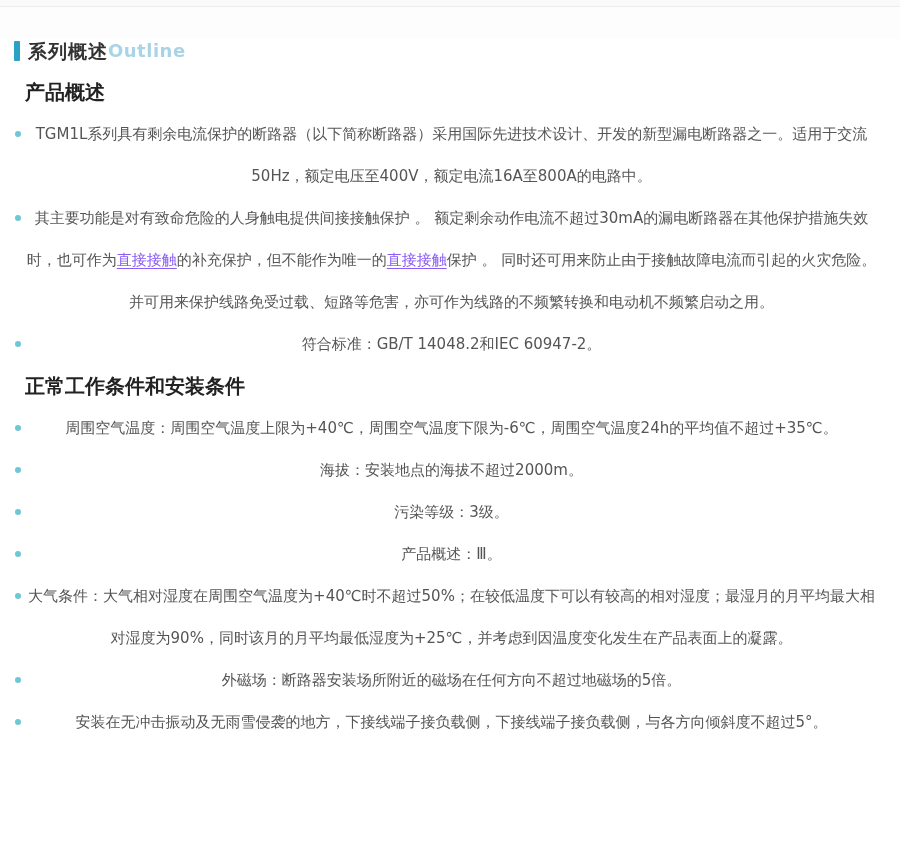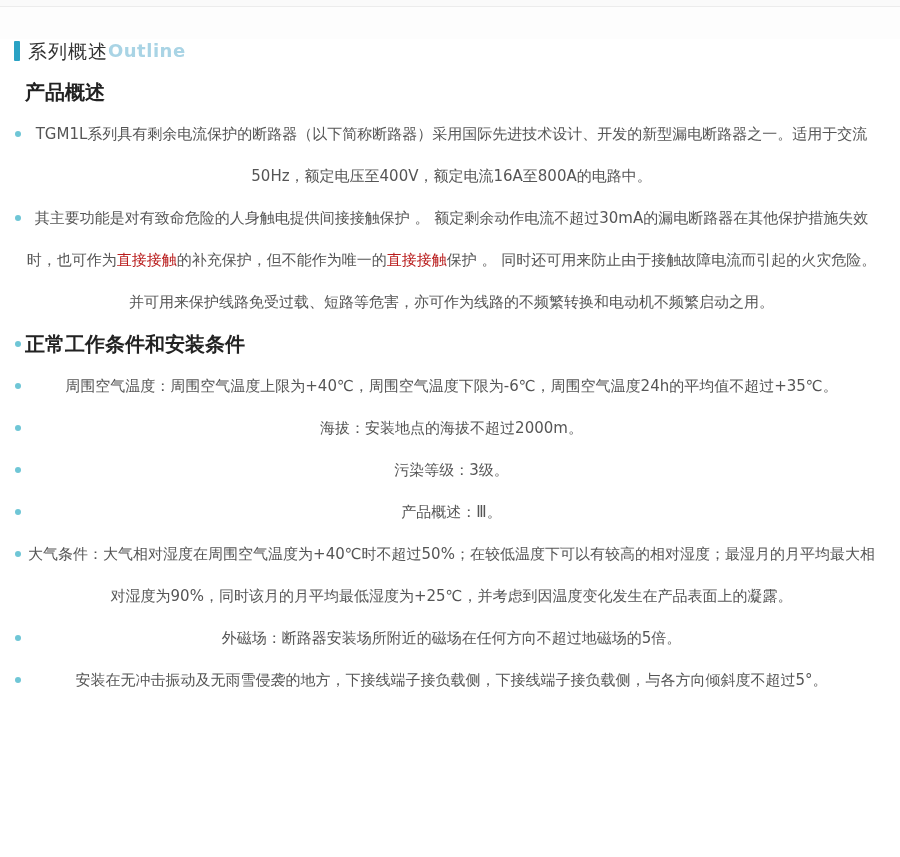--- a/index.html
+++ b/index.html
@@ -19,21 +19,21 @@
     margin:32px 0 8px -11px;
     line-height:24px;
   }
   .accent-bar{
     width:6px;height:20px;
     background:var(--accent,#2aa2c4);
     margin-right:8px;border-radius:1px;
     display:inline-block;
   }
   .title-cn{
-    font-size:19px;font-weight:400;color:#333333;
+    font-size:19px;font-weight:700;color:#333333;
     letter-spacing:1px;
   }
   .title-en{
     font-size:18px;font-weight:600;color:var(--title-en,#a9d4e5);
     letter-spacing:.5px;
   }
 
   
   .section-heading{
     font-size:20px;font-weight:700;color:#222222;
@@ -49,43 +49,44 @@
     padding-left:0;
   }
   .dot{
     position:absolute;left:-10px;top:18px;
     width:6px;height:6px;border-radius:50%;
     background:var(--bullet,#6fc6d6);
     display:inline-block;
   }
   .btxt{display:inline;}
   .kw{
+    text-decoration:underline;
     text-underline-offset:3px;
-    color:#b91c1c;cursor:pointer;
+    color:#8b5cf6;cursor:pointer;
   }
 </style>
 </head>
 <body>
 
 <div class="edge"></div>
 <div class="sheet">
   <div class="content">
 
     <div class="title-row">
       <span class="accent-bar"></span>
       <span class="title-cn">系列概述</span>
       <span class="title-en">Outline</span>
     </div>
 
     <div>
         <div class="section-heading">产品概述</div>
         <ul class="bullets">
           <li><span class="dot"></span><span class="btxt"><span>TGM1L系列具有剩余电流保护的断路器（以下简称断路器）采用国际先进技术设计、开发的新型漏电断路器之一。适用于交流50Hz，额定电压至400V，额定电流16A至800A的电路中。</span></span></li>
           <li><span class="dot"></span><span class="btxt"><span>其主要功能是对有致命危险的人身触电提供间接接触保护 。 额定剩余动作电流不超过30mA的漏电断路器在其他保护措施失效时，也可作为</span><span class="kw">直接接触</span><span>的补充保护，但不能作为唯一的</span><span class="kw">直接接触</span><span>保护 。 同时还可用来防止由于接触故障电流而引起的火灾危险。并可用来保护线路免受过载、短路等危害，亦可作为线路的不频繁转换和电动机不频繁启动之用。</span></span></li>
-          <li><span class="dot"></span></li>
+          <li><span class="dot"></span><span class="btxt"><span>符合标准：GB/T 14048.2和IEC 60947-2。</span></span></li>
         </ul>
         <div class="section-heading">正常工作条件和安装条件</div>
         <ul class="bullets">
           <li><span class="dot"></span><span class="btxt"><span>周围空气温度：周围空气温度上限为+40℃，周围空气温度下限为-6℃，周围空气温度24h的平均值不超过+35℃。</span></span></li>
           <li><span class="dot"></span><span class="btxt"><span>海拔：安装地点的海拔不超过2000m。</span></span></li>
           <li><span class="dot"></span><span class="btxt"><span>污染等级：3级。</span></span></li>
           <li><span class="dot"></span><span class="btxt"><span>产品概述：Ⅲ。</span></span></li>
           <li><span class="dot"></span><span class="btxt"><span>大气条件：大气相对湿度在周围空气温度为+40℃时不超过50%；在较低温度下可以有较高的相对湿度；最湿月的月平均最大相对湿度为90%，同时该月的月平均最低湿度为+25℃，并考虑到因温度变化发生在产品表面上的凝露。</span></span></li>
           <li><span class="dot"></span><span class="btxt"><span>外磁场：断路器安装场所附近的磁场在任何方向不超过地磁场的5倍。</span></span></li>
           <li><span class="dot"></span><span class="btxt"><span>安装在无冲击振动及无雨雪侵袭的地方，下接线端子接负载侧，下接线端子接负载侧，与各方向倾斜度不超过5°。</span></span></li>

